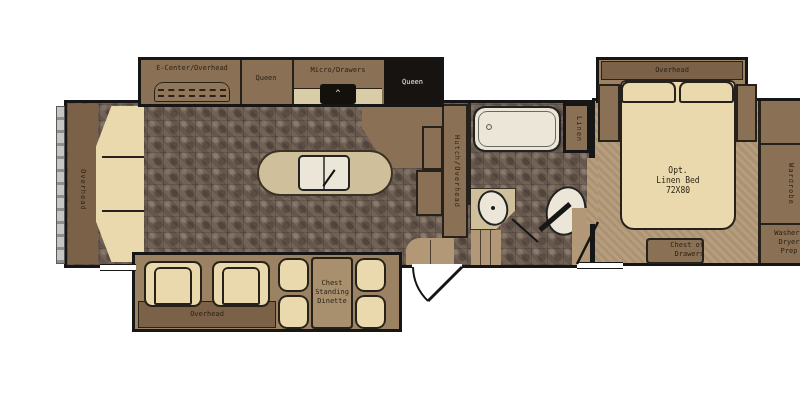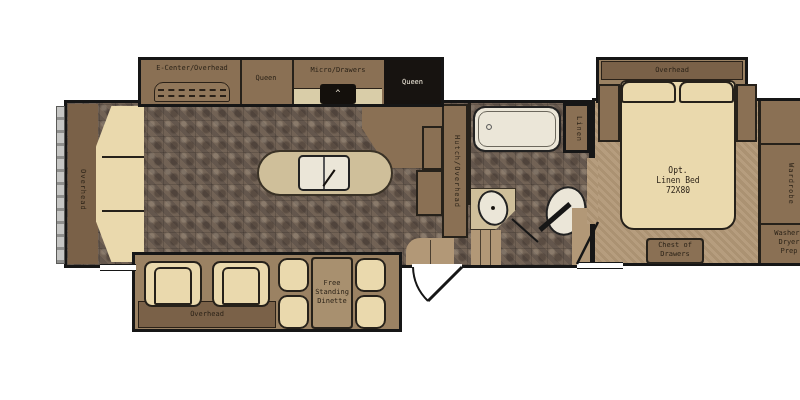--- a/index.html
+++ b/index.html
@@ -106,21 +106,21 @@
 
   <div class="abs cab thinbox" style="left:554px;top:84px;width:22px;height:58px;z-index:18;"></div>
   <div class="abs cab thinbox" style="left:692px;top:84px;width:21px;height:58px;z-index:18;"></div>
 
   <div class="abs cream" style="left:576px;top:80px;width:116px;height:150px;border-radius:6px 6px 14px 14px;z-index:19;"></div>
   <div class="abs lbl" style="left:576px;top:166px;width:116px;">Opt.
 Linen Bed
 72X80</div>
 
   <div class="abs cab thinbox" style="left:602px;top:238px;width:58px;height:26px;border-radius:4px;z-index:10;"></div>
-  <div class="abs lbl lbl7" style="left:602px;top:241px;width:58px;">Chest of
+  <div class="abs lbl lbl7" style="left:602px;top:241px;width:58px;text-align:right;">Chest of
 Drawers</div>
 
   <div class="abs divline" style="left:714px;top:101px;width:3px;height:162px;z-index:12;"></div>
   <div class="abs cab" style="left:717px;top:101px;width:56px;height:162px;z-index:10;"></div>
   <div class="abs divline" style="left:717px;top:143px;width:56px;height:2px;z-index:11;"></div>
   <div class="abs divline" style="left:717px;top:223px;width:56px;height:2px;z-index:11;"></div>
   <div class="abs lbl lbl7 vlbl" style="left:739px;top:152px;width:12px;height:64px;">Wardrobe</div>
   <div class="abs lbl lbl7" style="left:717px;top:229px;width:56px;">Washer/
 Dryer
 Prep</div>
@@ -132,21 +132,21 @@
   <div class="abs cabdark" style="left:94px;top:301px;width:138px;height:27px;border:1px solid #2a2118;z-index:16;"></div>
   <div class="abs lbl lbl7" style="left:94px;top:310px;width:138px;">Overhead</div>
   <div class="abs cream" style="left:100px;top:261px;width:58px;height:46px;border-radius:8px;z-index:20;"></div>
   <div class="abs cream" style="left:110px;top:267px;width:38px;height:38px;border-radius:6px 6px 2px 2px;z-index:21;"></div>
   <div class="abs cream" style="left:168px;top:261px;width:58px;height:46px;border-radius:8px;z-index:20;"></div>
   <div class="abs cream" style="left:178px;top:267px;width:38px;height:38px;border-radius:6px 6px 2px 2px;z-index:21;"></div>
 
   <div class="abs cream" style="left:234px;top:258px;width:31px;height:34px;border-radius:9px;z-index:20;"></div>
   <div class="abs cream" style="left:234px;top:295px;width:31px;height:34px;border-radius:9px;z-index:20;"></div>
   <div class="abs" style="left:267px;top:257px;width:42px;height:72px;background:#a8906f;border:2px solid #26211a;border-radius:4px;z-index:19;"></div>
-  <div class="abs lbl lbl7" style="left:262px;top:279px;width:52px;">Free
+  <div class="abs lbl lbl7" style="left:262px;top:279px;width:52px;">Chest
 Standing
 Dinette</div>
   <div class="abs cream" style="left:311px;top:258px;width:31px;height:34px;border-radius:9px;z-index:20;"></div>
   <div class="abs cream" style="left:311px;top:295px;width:31px;height:34px;border-radius:9px;z-index:20;"></div>
 
   <div class="abs" style="left:56px;top:264px;width:36px;height:7px;background:#ffffff;border-top:1px solid #161616;border-bottom:1px solid #161616;z-index:30;"></div>
   <div class="abs" style="left:533px;top:262px;width:46px;height:7px;background:#ffffff;border-top:1px solid #161616;border-bottom:1px solid #161616;z-index:30;"></div>
 
   <svg class="abs" style="left:0;top:0;z-index:40;" width="800" height="400" viewBox="0 0 800 400">
     <path d="M 369 267 A 49 49 0 0 0 384 301" fill="none" stroke="#161616" stroke-width="2"></path>

